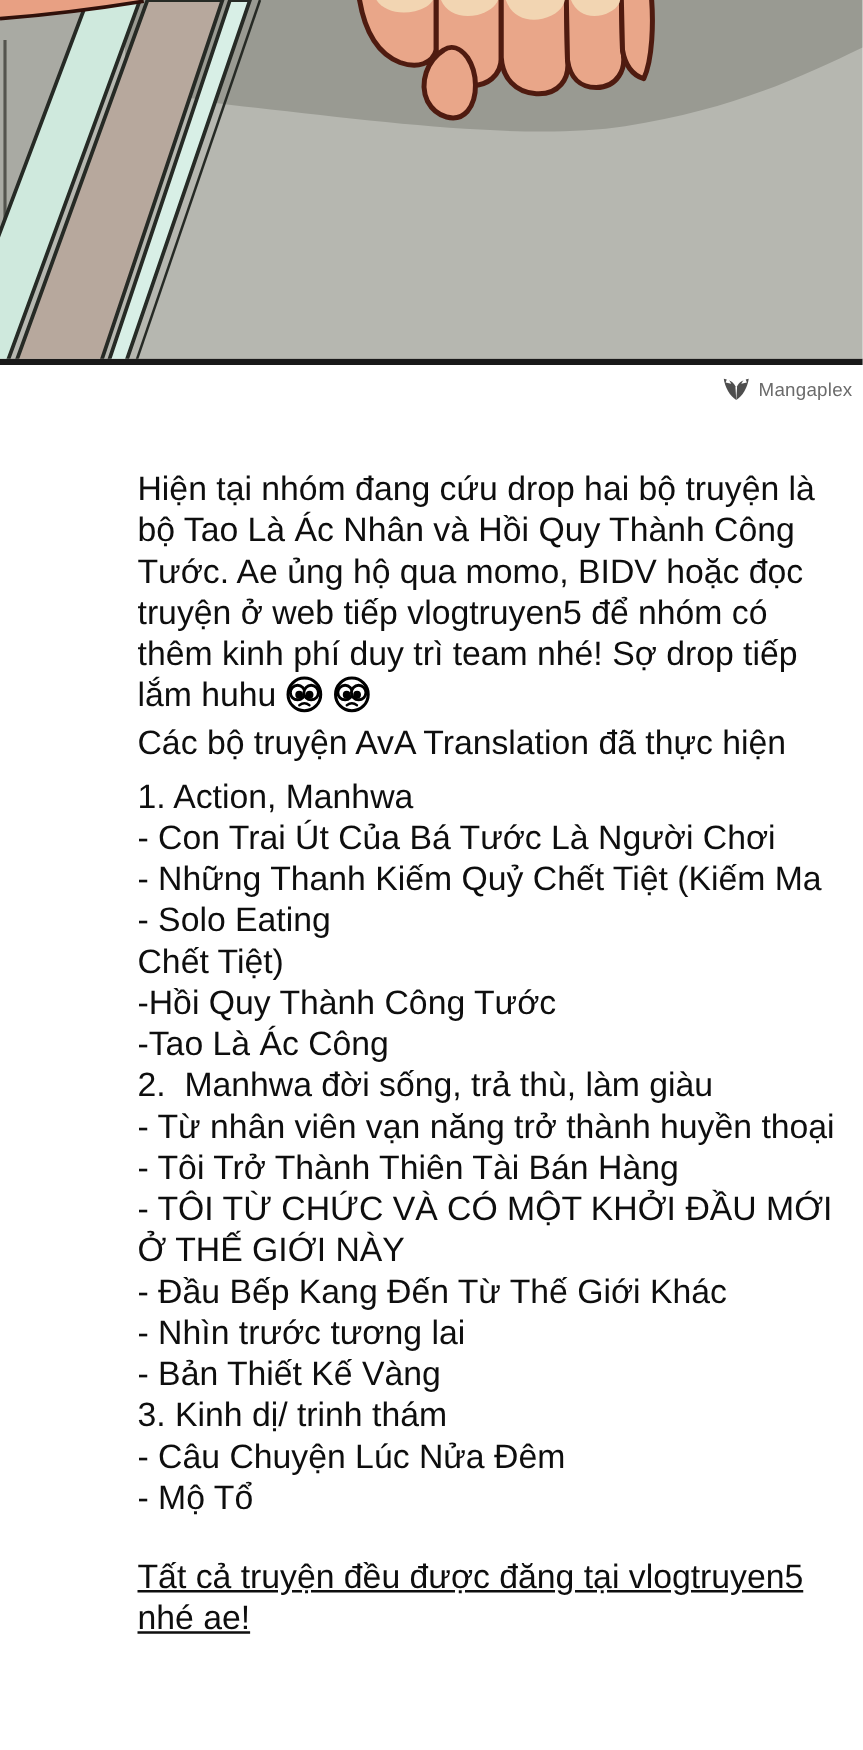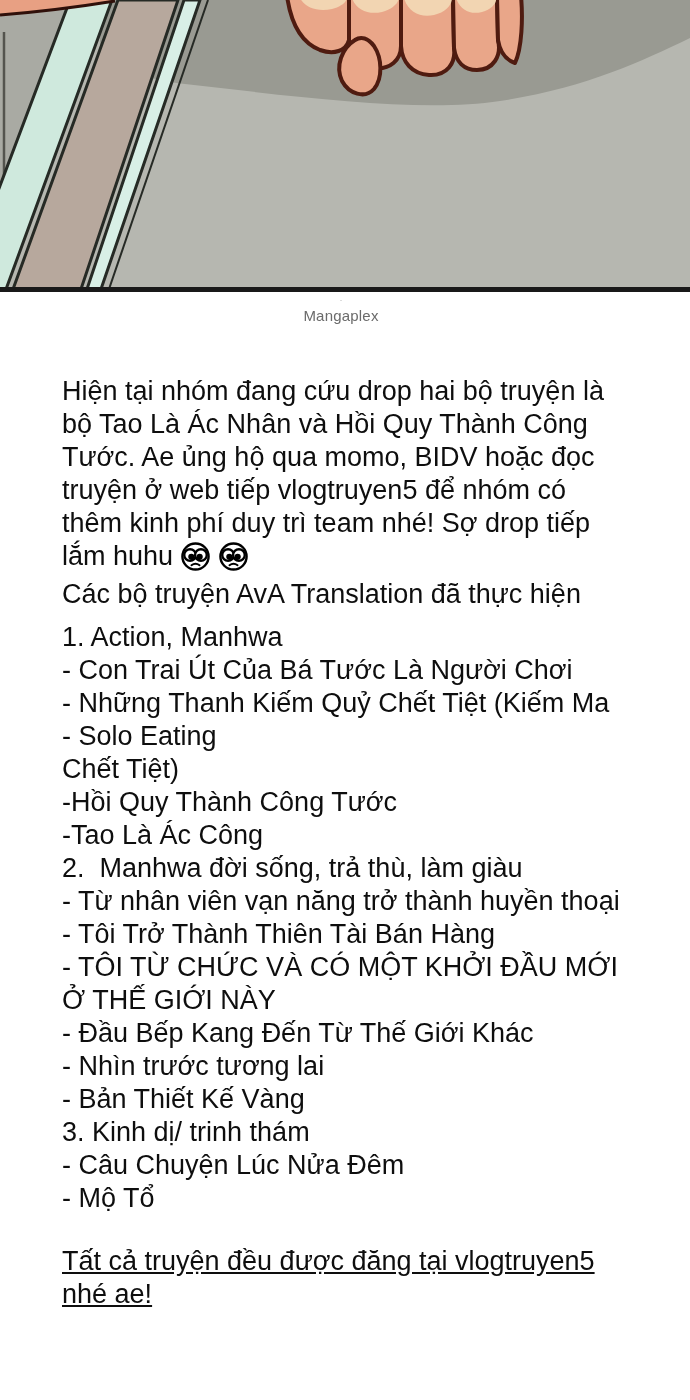--- a/index.html
+++ b/index.html
@@ -14,32 +14,32 @@
   .panel{
     position:relative;width:690px;height:287px;
     border-bottom:5px solid #191919;
     overflow:hidden;
     background:#b6b7b0;
   }
   .panel svg{display:block;}
   
   .watermark{
     display:flex;justify-content:flex-end;align-items:center;
-    gap:6px;margin-top:8px;padding-right:8px;height:24px;flex-direction:column;
+    gap:6px;margin-top:8px;padding-right:8px;height:24px;
   }
   .watermark .brand{
     font-size:15px;color:#6b6b6b;letter-spacing:0.2px;font-weight:500;
   }
   
   .note{
     padding:51px 20px 0 62px;
     font-size:27px;line-height:33px;
   }
-  .line{white-space:pre;}
-  .emoji-line{display:flex;align-items:center;gap:7px;}
+  .line{white-space:pre;margin-left:48px;}
+  .emoji-line{display:flex;gap:7px;}
   .emoji-line svg{vertical-align:middle;}
   .credits{margin-top:5px;}
   .catalog{margin-top:10px;}
   .footer{margin-top:30px;text-decoration:underline;}
 </style>
 </head>
 <body>
 
 <div class="panel">
   <svg width="690" height="287" viewBox="0 0 690 287">

